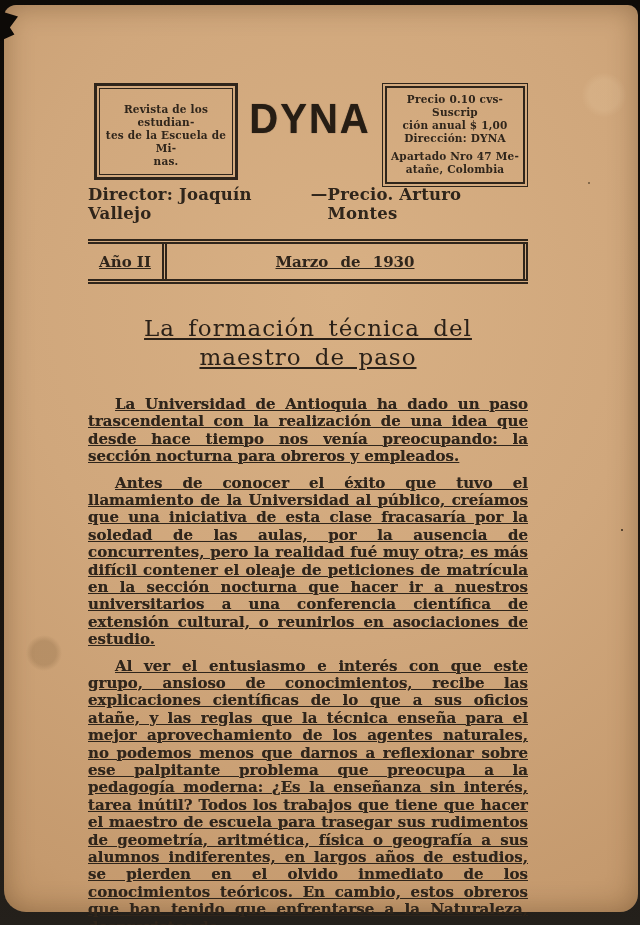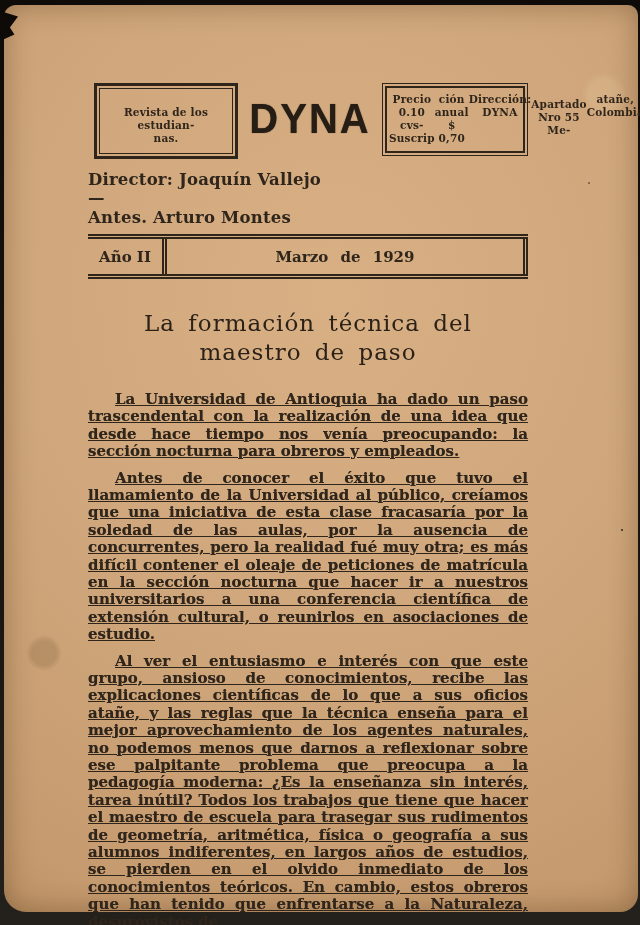--- a/index.html
+++ b/index.html
@@ -21,79 +21,80 @@
   .scan::before{content:"";position:absolute;left:-4px;top:6px;width:18px;height:30px;
         background:#0d0a07;clip-path:polygon(0 0,100% 18%,55% 55%,80% 78%,0 100%);}
   .content{position:absolute;left:84px;top:78px;width:440px;color:#2f251b;}
   
   .masthead{display:flex;justify-content:space-between;align-items:stretch;height:70px;}
   .pub-box{width:134px;margin-left:6px;border:3px solid #2f251b;padding:2px;align-self:flex-start;}
   .pub-box .inner{border:1px solid #2f251b;padding:14px 4px 6px;min-height:44px;
         display:flex;flex-direction:column;justify-content:center;}
   .info-box{width:140px;border:1px solid #2f251b;padding:2px;align-self:flex-start;}
   .info-box .inner{border:2px solid #2f251b;padding:5px 2px 6px;min-height:52px;
-        display:flex;flex-direction:row;}
+        display:flex;flex-direction:column;justify-content:center;}
   .boxline{font-size:10.5px;font-weight:bold;line-height:13px;text-align:center;letter-spacing:.2px;}
   .info-box .boxline.gap-above{margin-top:5px;}
   .masthead-title{align-self:center;font-family:"Liberation Sans", sans-serif;
         font-weight:900;font-size:40px;letter-spacing:2px;line-height:1;
         transform:scaleY(1.04);color:#261d14;text-shadow:0 0 1px rgba(38,29,20,.7);}
   
-  .staff-row{margin-top:17px;display:flex;justify-content:space-between;align-items:baseline;
-        font-size:16.5px;font-weight:bold;letter-spacing:.2px;flex-direction:column;}
+  .staff-row{margin-top:32px;display:flex;justify-content:space-between;align-items:baseline;
+        font-size:16.5px;font-weight:bold;letter-spacing:.2px;}
   .staff-sep{font-weight:bold;}
   
-  .issue-bar{margin-top:7px;display:flex;border-top:5px double #2f251b;border-bottom:5px double #2f251b;}
+  .issue-bar{margin-top:16px;display:flex;border-top:5px double #2f251b;border-bottom:5px double #2f251b;text-decoration:underline;}
   .issue-cell{padding:9px 0 8px;font-size:15px;font-weight:bold;text-align:center;}
   .cell-year{width:74px;}
   .cell-date{flex:1;border-left:5px double #2f251b;border-right:5px double #2f251b;word-spacing:7px;}
   .cell-number{width:78px;}
   
   .article-title{margin:30px 0 0;font-size:23px;font-weight:normal;line-height:1.28;
-        text-align:center;letter-spacing:1px;word-spacing:5px;color:#2b2118;}
+        text-align:center;letter-spacing:1px;word-spacing:5px;color:#2b2118;text-decoration:underline;}
   .article-body{margin-top:23px;font-size:15px;font-weight:bold;line-height:17.4px;
         text-align:justify;color:#2f251b;text-shadow:0 0 .4px rgba(47,37,27,.55);text-decoration:underline;}
   .article-body p{margin:0 0 9px;text-indent:27px;}
   .article-body p:last-child{margin-bottom:12px;}
 </style>
 </head>
 <body>
 
 <div class="stage">
   <div class="scan">
     <div class="content">
 
       <div class="masthead">
         <div class="pub-box">
           <div class="inner">
             <div class="boxline">Revista de los estudian-</div>
+            <div class="boxline">tes de la Escuela de Mi-</div>
             <div class="boxline">nas.</div>
           </div>
         </div>
         <div class="masthead-title">DYNA</div>
         <div class="info-box">
           <div class="inner">
             <div class="boxline">Precio 0.10 cvs- Suscrip</div>
-            <div class="boxline">ción anual $ 0,70</div>
+            <div class="boxline">ción anual $ 1,00</div>
             <div class="boxline">Dirección: DYNA</div>
-            <div class="boxline gap-above">Apartado Nro 55 Me-</div>
+            <div class="boxline gap-above">Apartado Nro 47 Me-</div>
             <div class="boxline">atañe, Colombia</div>
           </div>
         </div>
       </div>
 
       <div class="staff-row">
         <span>Director: Joaquín Vallejo</span>
         <span class="staff-sep">—</span>
-        <span>Antes. Arturo Montes</span>
+        <span>Precio. Arturo Montes</span>
       </div>
 
       <div class="issue-bar">
         <div class="issue-cell cell-year">Año II</div>
-        <div class="issue-cell cell-date">Marzo de 1929</div>
+        <div class="issue-cell cell-date">Marzo de 1930</div>
       </div>
 
       <h1 class="article-title">
         <span>La formación técnica del</span><br>
         <span>maestro de paso</span>
       </h1>
 
       <div class="article-body">
         <p>La Universidad de Antioquia ha dado un paso trascendental con la realización de una idea que desde hace tiempo nos venía preocupando: la sección nocturna para obreros y empleados.</p>
         <p>Antes de conocer el éxito que tuvo el llamamiento de la Universidad al público, creíamos que una iniciativa de esta clase fracasaría por la soledad de las aulas, por la ausencia de concurrentes, pero la realidad fué muy otra; es más difícil contener el oleaje de peticiones de matrícula en la sección nocturna que hacer ir a nuestros universitarios a una conferencia científica de extensión cultural, o reunirlos en asociaciones de estudio.</p>

